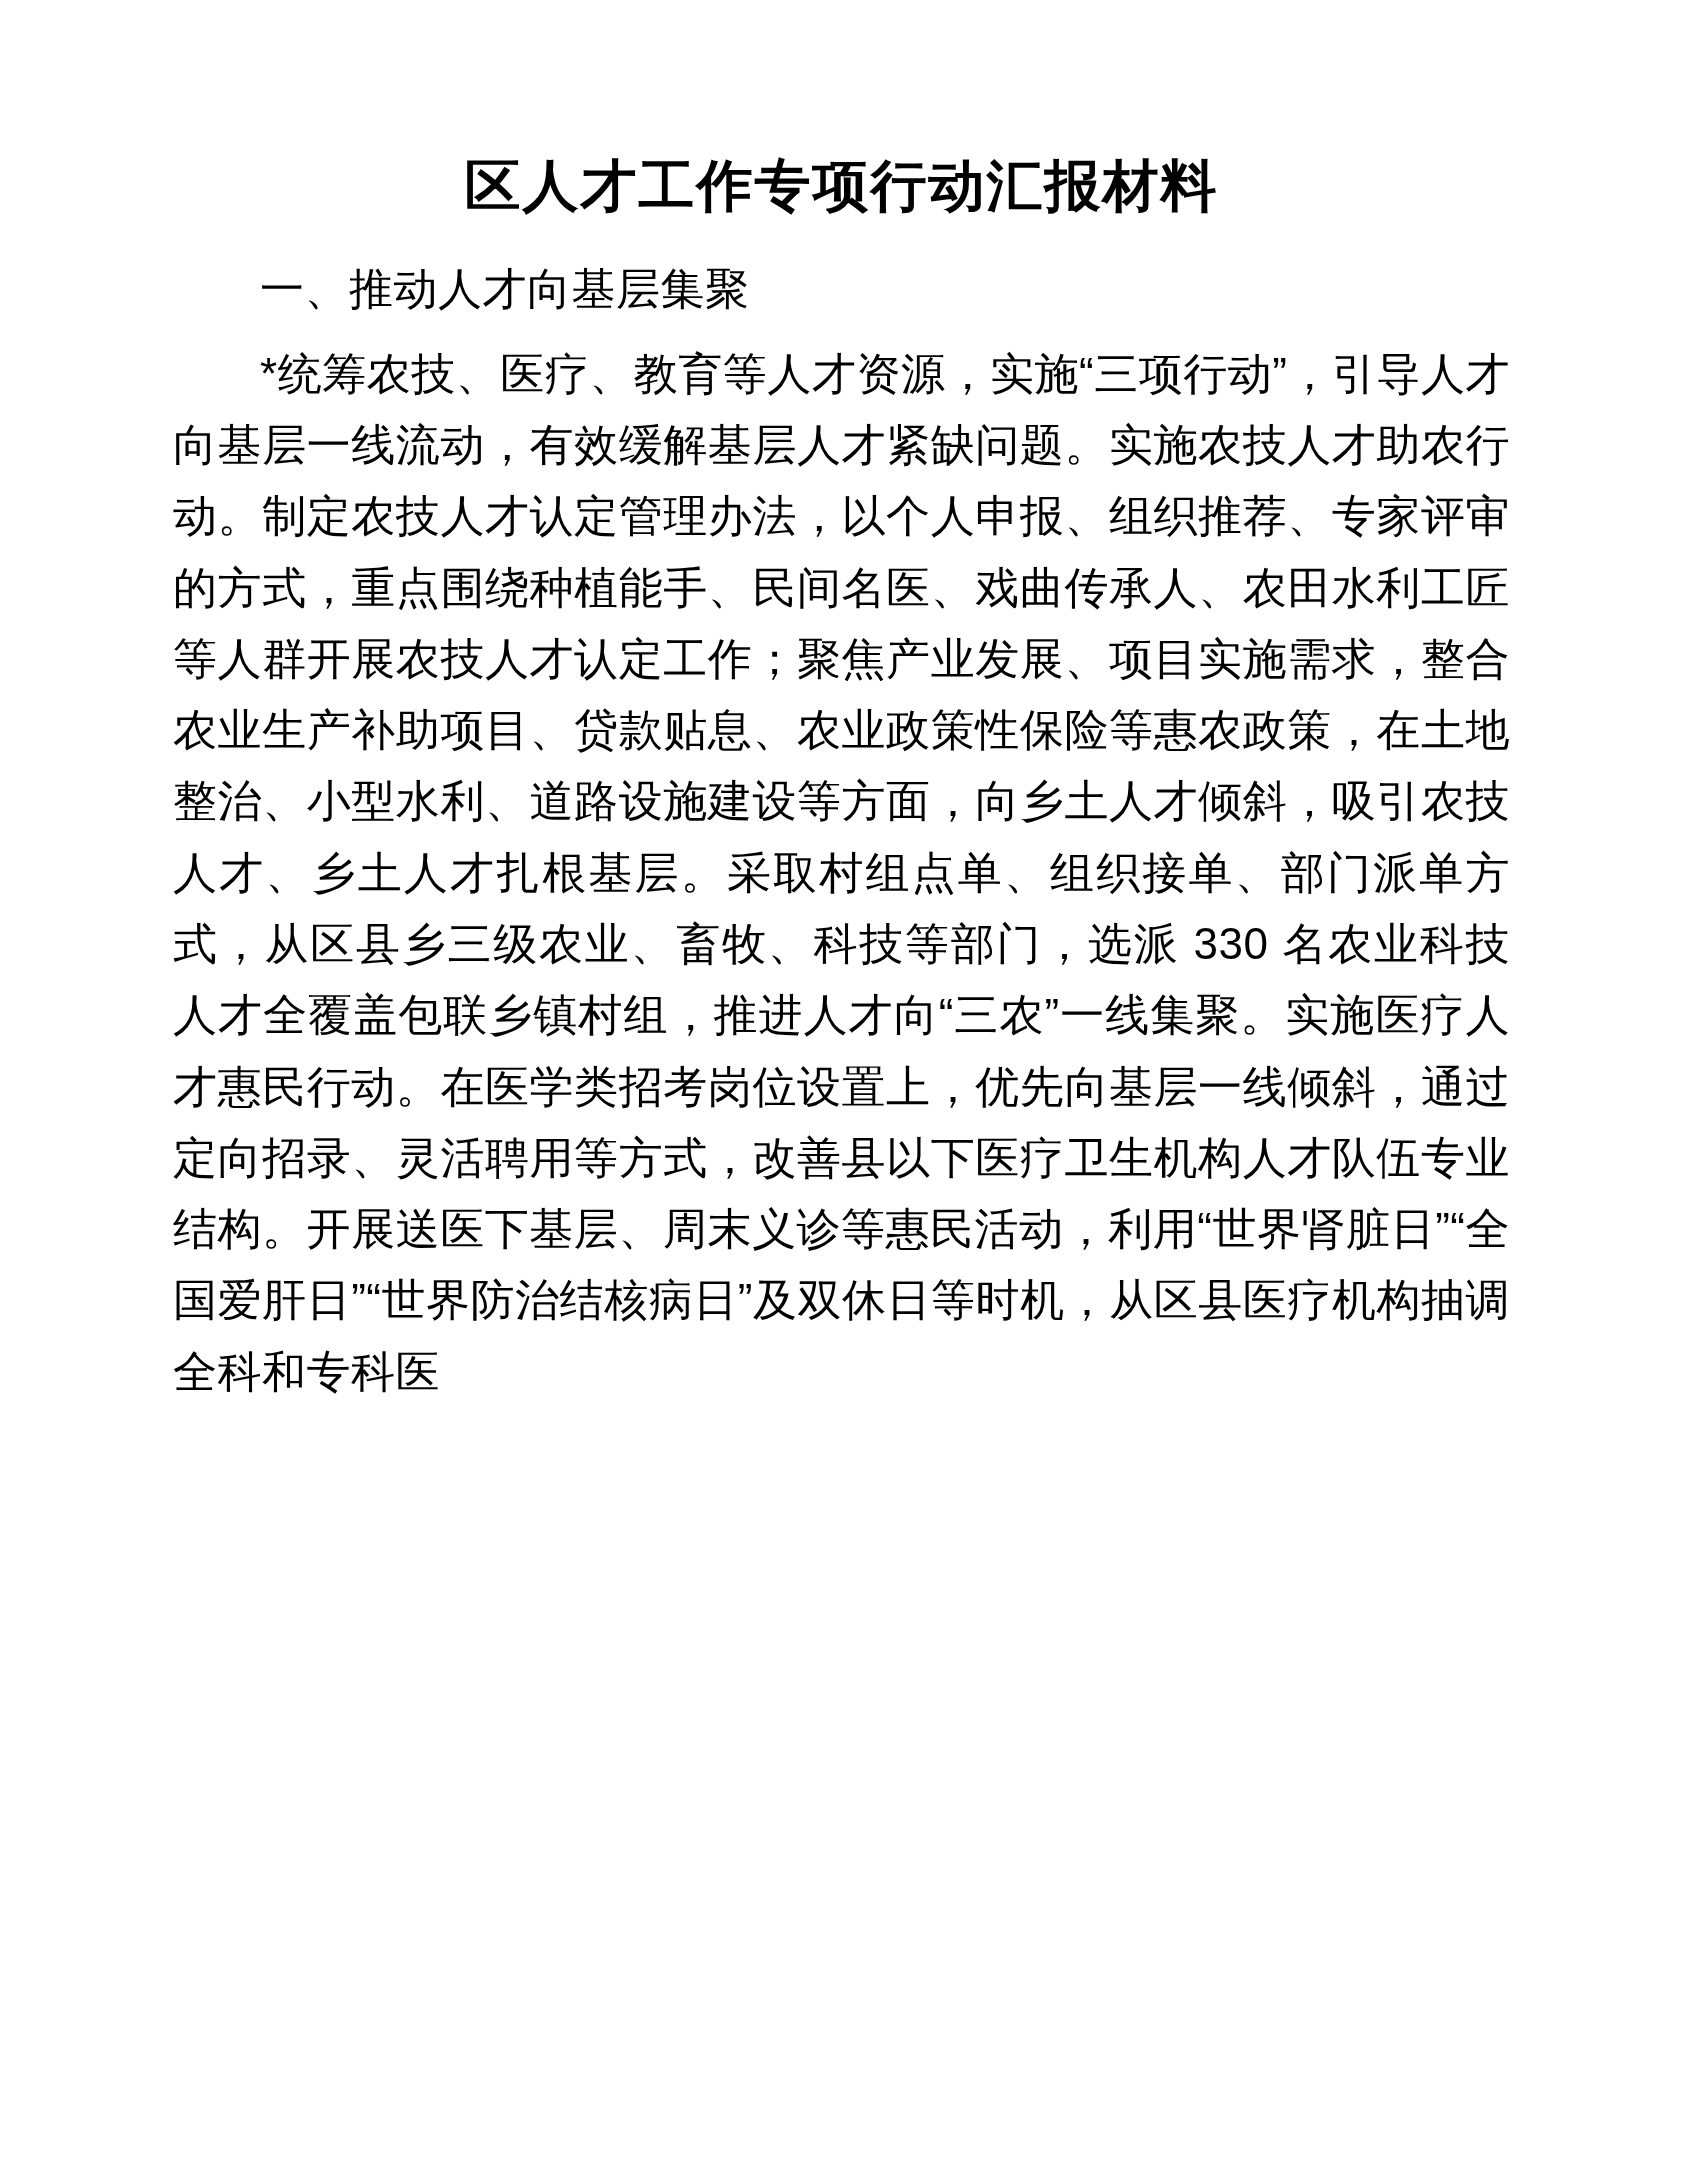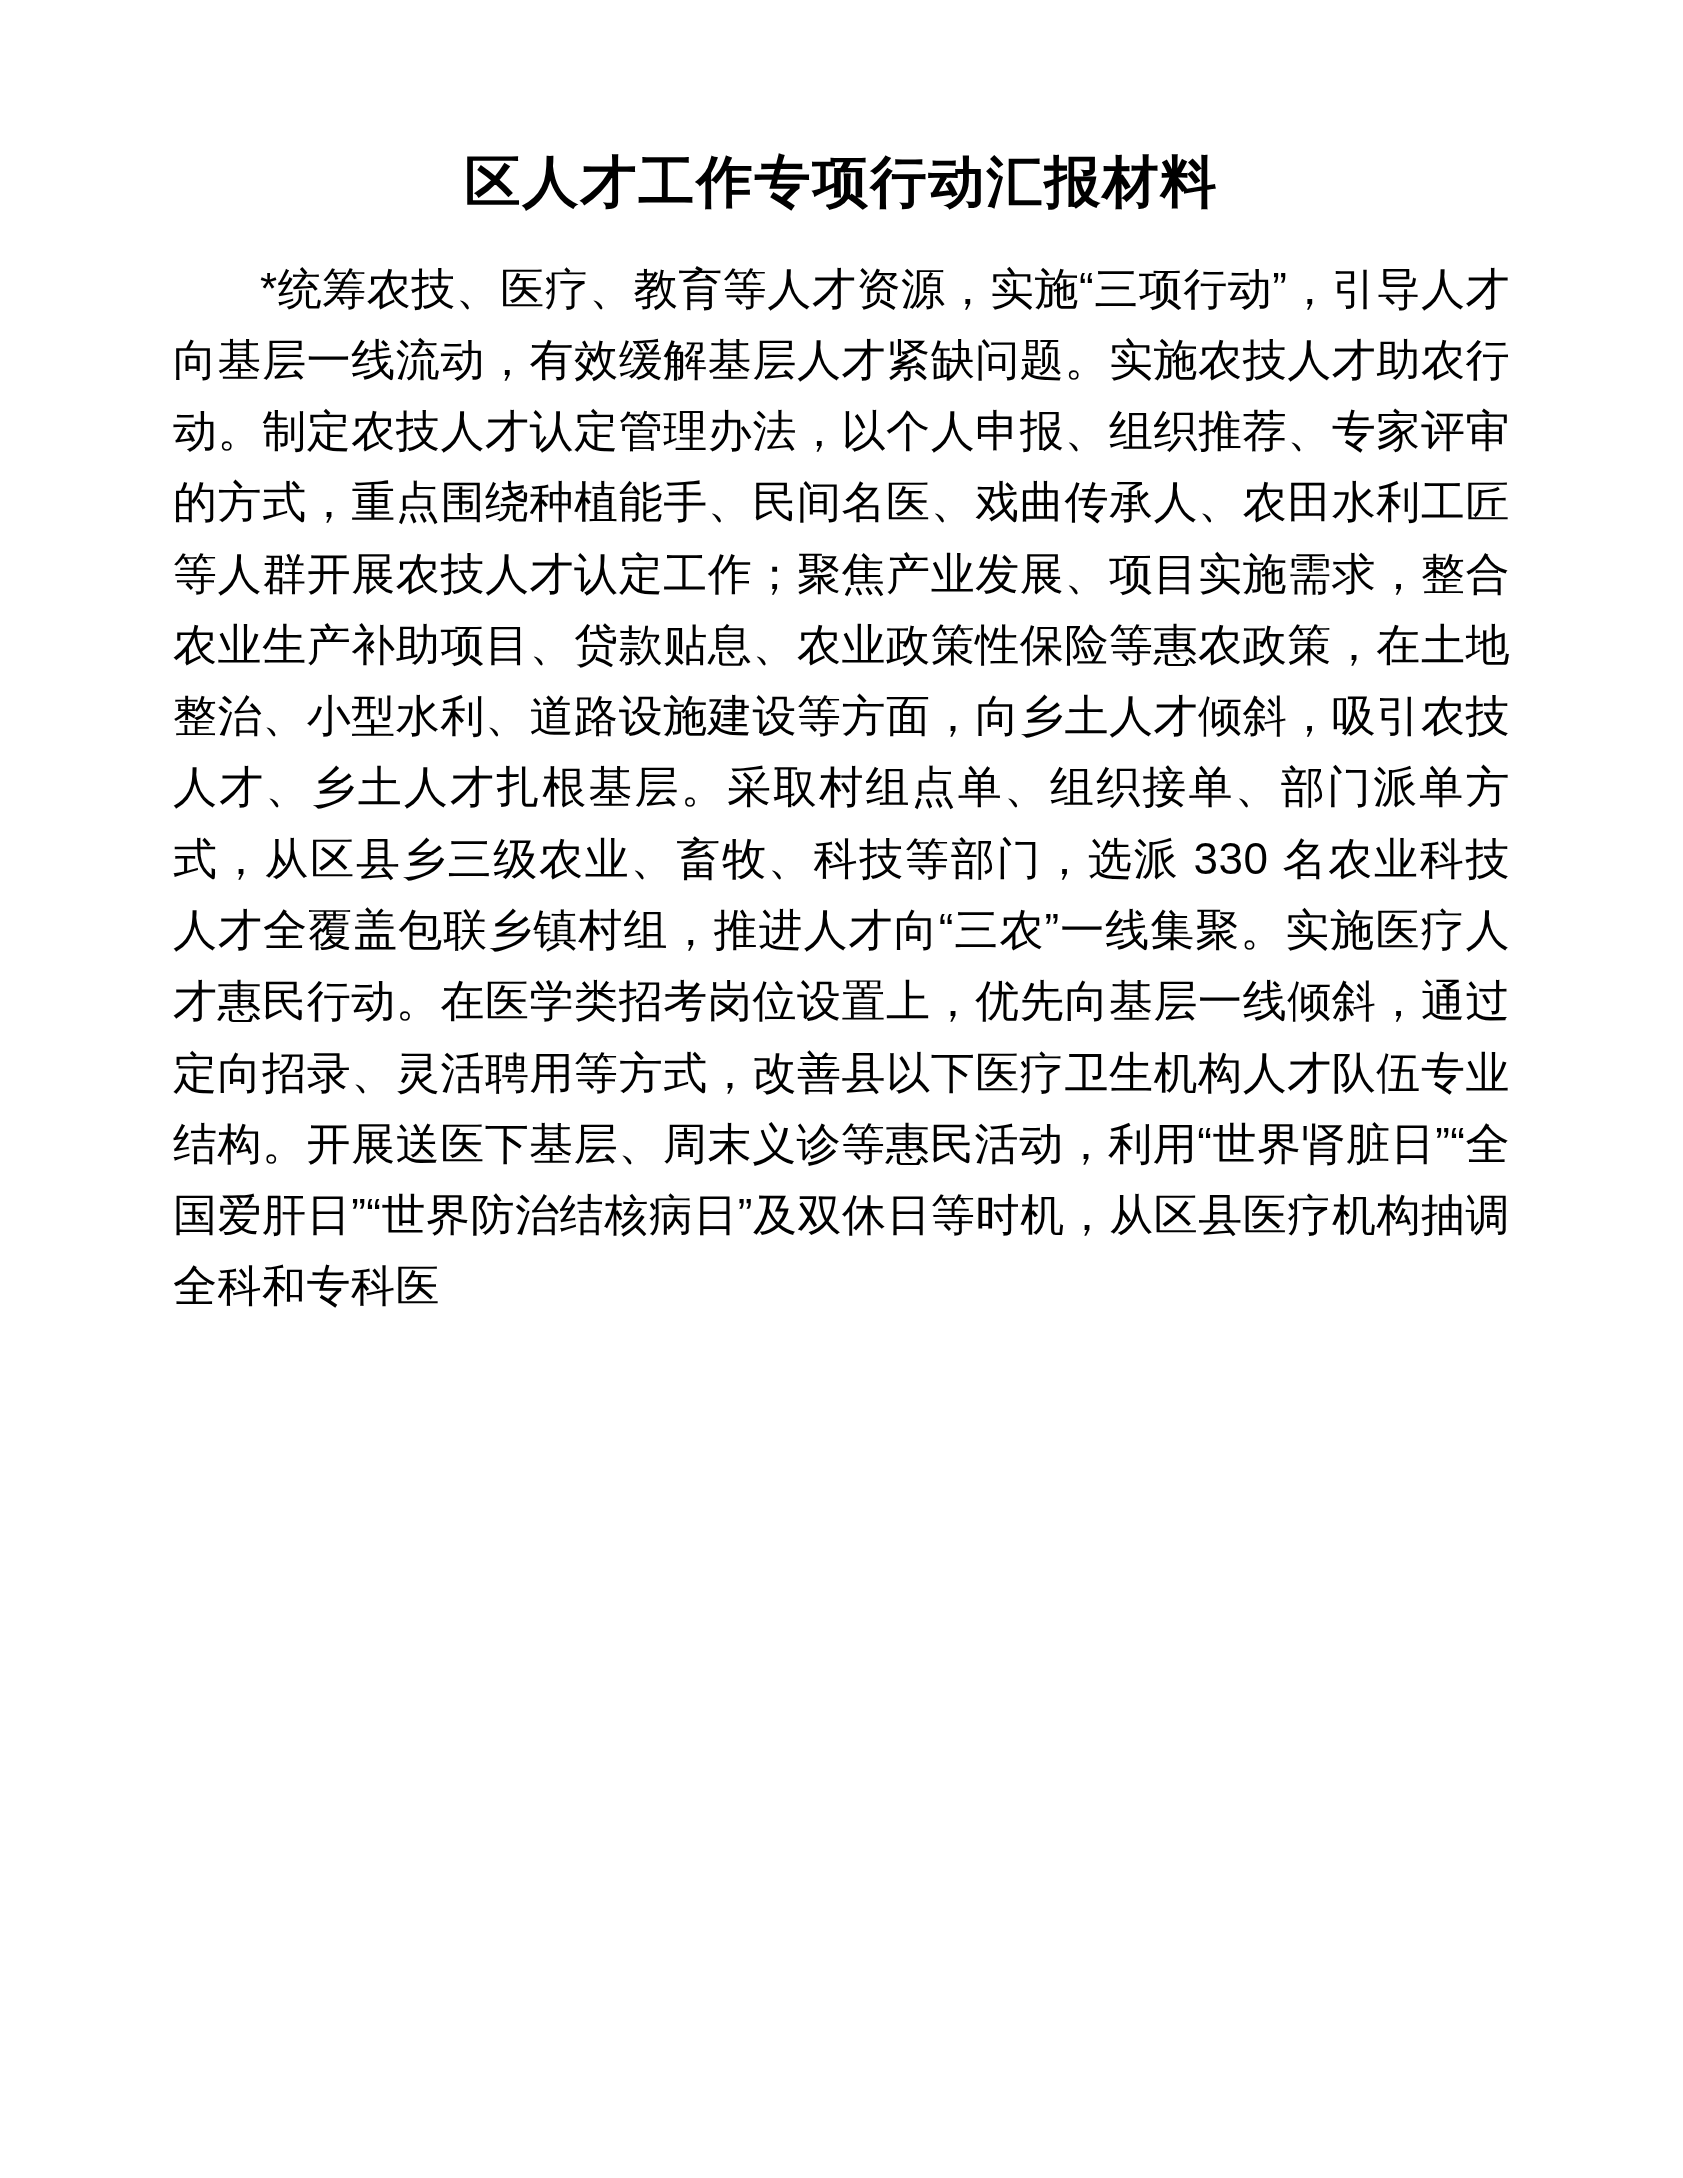--- a/index.html
+++ b/index.html
@@ -16,21 +16,21 @@
   }
   .page {
     width: 1683px;
     height: 2178px;
     box-sizing: border-box;
     padding: 149px 173px 0 173px;
     background: #ffffff;
     position: relative;
   }
   .doc-title {
-    font-family: Liberation Mono, monospace;
+    font-family: Liberation Serif, serif;
     font-size: 56px;
     font-weight: bold;
     text-align: center;
     letter-spacing: 2px;
     line-height: 1.35;
     margin: 0 0 28px 0;
   }
   .para {
     font-family: "Liberation Sans", "DejaVu Sans", sans-serif;
     font-size: 44px;
@@ -50,17 +50,18 @@
   }
 </style>
 </head>
 <body>
 
 <div class="page">
 
   <h1 class="doc-title">区人才工作专项行动汇报材料</h1>
 
 
+  <p class="para heading">一、推动人才向基层集聚</p>
 
   <p class="para last">*统筹农技、医疗、教育等人才资源，实施“三项行动”，引导人才向基层一线流动，有效缓解基层人才紧缺问题。实施农技人才助农行动。制定农技人才认定管理办法，以个人申报、组织推荐、专家评审的方式，重点围绕种植能手、民间名医、戏曲传承人、农田水利工匠等人群开展农技人才认定工作；聚焦产业发展、项目实施需求，整合农业生产补助项目、贷款贴息、农业政策性保险等惠农政策，在土地整治、小型水利、道路设施建设等方面，向乡土人才倾斜，吸引农技人才、乡土人才扎根基层。采取村组点单、组织接单、部门派单方式，从区县乡三级农业、畜牧、科技等部门，选派 330 名农业科技人才全覆盖包联乡镇村组，推进人才向“三农”一线集聚。实施医疗人才惠民行动。在医学类招考岗位设置上，优先向基层一线倾斜，通过定向招录、灵活聘用等方式，改善县以下医疗卫生机构人才队伍专业结构。开展送医下基层、周末义诊等惠民活动，利用“世界肾脏日”“全国爱肝日”“世界防治结核病日”及双休日等时机，从区县医疗机构抽调全科和专科医</p>
 
 </div>
 
 
 </body></html>

